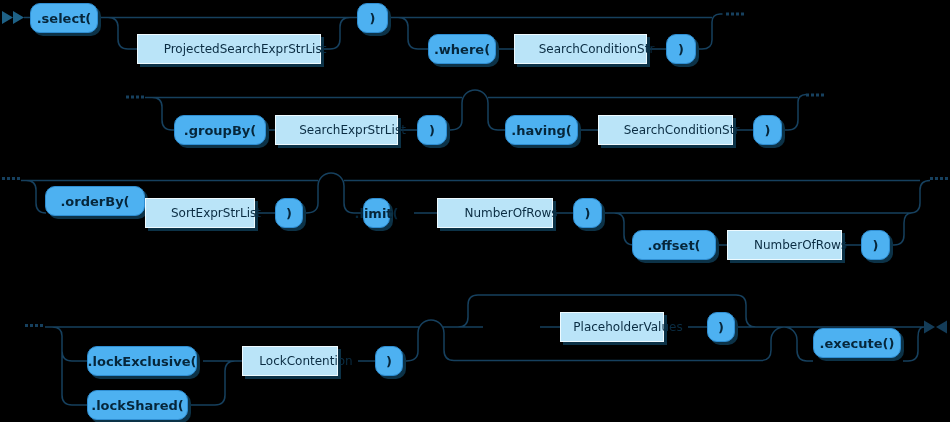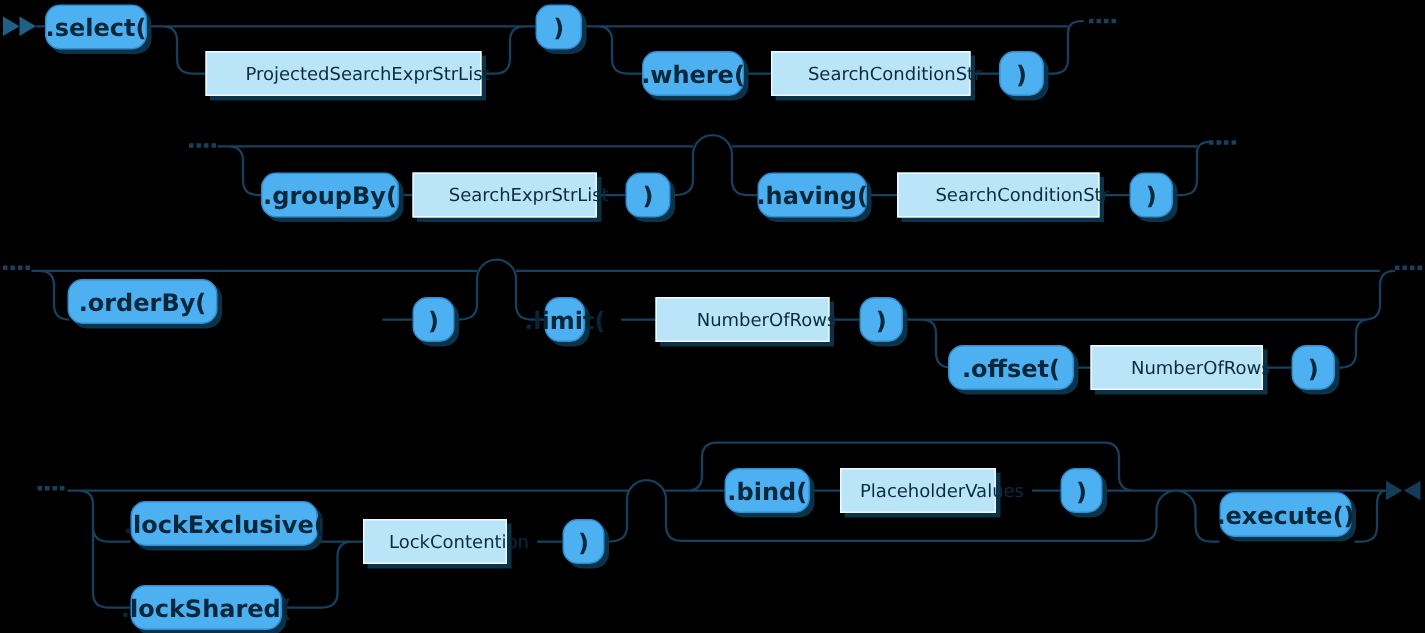--- a/index.html
+++ b/index.html
@@ -2,21 +2,21 @@
 <html><head>
 <meta charset="utf-8">
 <style>
   html,body{margin:0;padding:0;background:#000;}
   #stage{position:relative;width:950px;height:422px;background:#000;overflow:hidden;
          font-family:"DejaVu Sans","Liberation Sans",sans-serif;}
   #rails{position:absolute;left:0;top:0;}
   .node{position:absolute;height:30px;box-sizing:border-box;display:flex;
         align-items:center;justify-content:center;white-space:nowrap;}
   .t{background:#4db1f1;border:1px solid #2f8ed2;border-radius:10px;
-     box-shadow:3px 3px 0 #0c3247;color:#06263a;font-weight:bold;font-size:16px;}
+     box-shadow:3px 3px 0 #0c3247;color:#06263a;font-weight:bold;font-size:13px;}
   .nt{background:#bae4f8;border:1px solid #eefaff;
       box-shadow:3px 3px 0 #0c3247;color:#0a2c42;font-size:12px;padding-left:32px;}
 </style>
 </head>
 <body>
 
 <div id="stage">
 
   <svg id="rails" width="950" height="422" viewBox="0 0 950 422">
 
@@ -126,30 +126,30 @@
   <div class="node t" style="left:666px;top:34px;width:30px">)</div>
 
   <div class="node t" style="left:174px;top:115px;width:92px">.groupBy(</div>
   <div class="node nt" style="left:275px;top:115px;width:123px">SearchExprStrList</div>
   <div class="node t" style="left:417px;top:115px;width:30px">)</div>
   <div class="node t" style="left:505px;top:115px;width:73px">.having(</div>
   <div class="node nt" style="left:598px;top:115px;width:135px">SearchConditionStr</div>
   <div class="node t" style="left:753px;top:115px;width:29px">)</div>
 
   <div class="node t" style="left:45px;top:186px;width:100px">.orderBy(</div>
+  <div class="node nt" style="left:145px;top:198px;width:110px">SortExprStrList</div>
   <div class="node t" style="left:275px;top:198px;width:28px">)</div>
   <div class="node t" style="left:363px;top:198px;width:27px">.limit(</div>
   <div class="node nt" style="left:437px;top:198px;width:116px">NumberOfRows</div>
   <div class="node t" style="left:573px;top:198px;width:29px">)</div>
   <div class="node t" style="left:632px;top:230px;width:84px">.offset(</div>
   <div class="node nt" style="left:727px;top:230px;width:115px">NumberOfRows</div>
   <div class="node t" style="left:861px;top:230px;width:29px">)</div>
 
-  <div class="node t" style="left:87px;top:334px;width:125px">.lockExclusive(</div>
+  <div class="node t" style="left:87px;top:346px;width:110px">.lockExclusive(</div>
   <div class="node t" style="left:87px;top:390px;width:101px">.lockShared(</div>
   <div class="node nt" style="left:242px;top:346px;width:96px">LockContention</div>
   <div class="node t" style="left:375px;top:346px;width:28px">)</div>
-  <div class="node t" style="left:483px;top:312px;width:57px">.bind(</div>
   <div class="node nt" style="left:560px;top:312px;width:104px">PlaceholderValues</div>
   <div class="node t" style="left:707px;top:312px;width:28px">)</div>
   <div class="node t" style="left:813px;top:328px;width:88px">.execute()</div>
 
 </div>
 
 </body></html>

